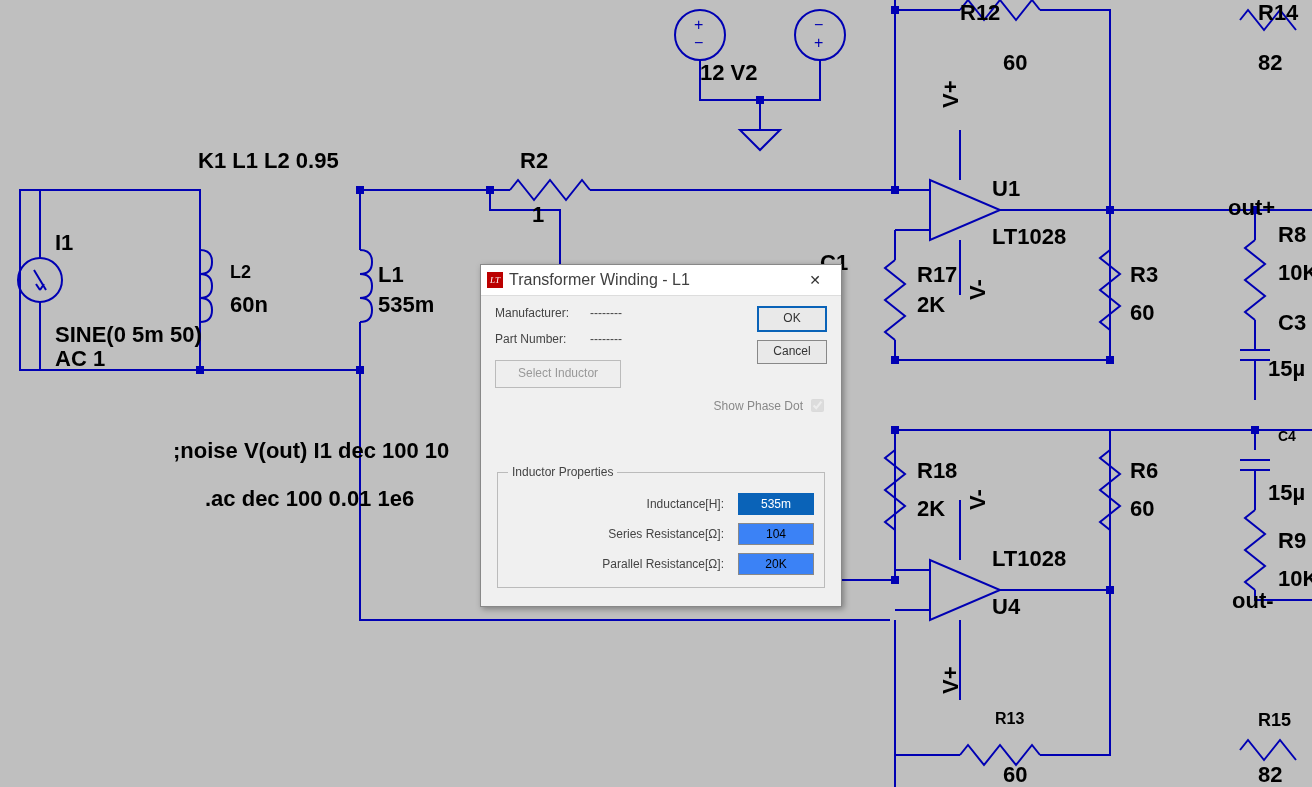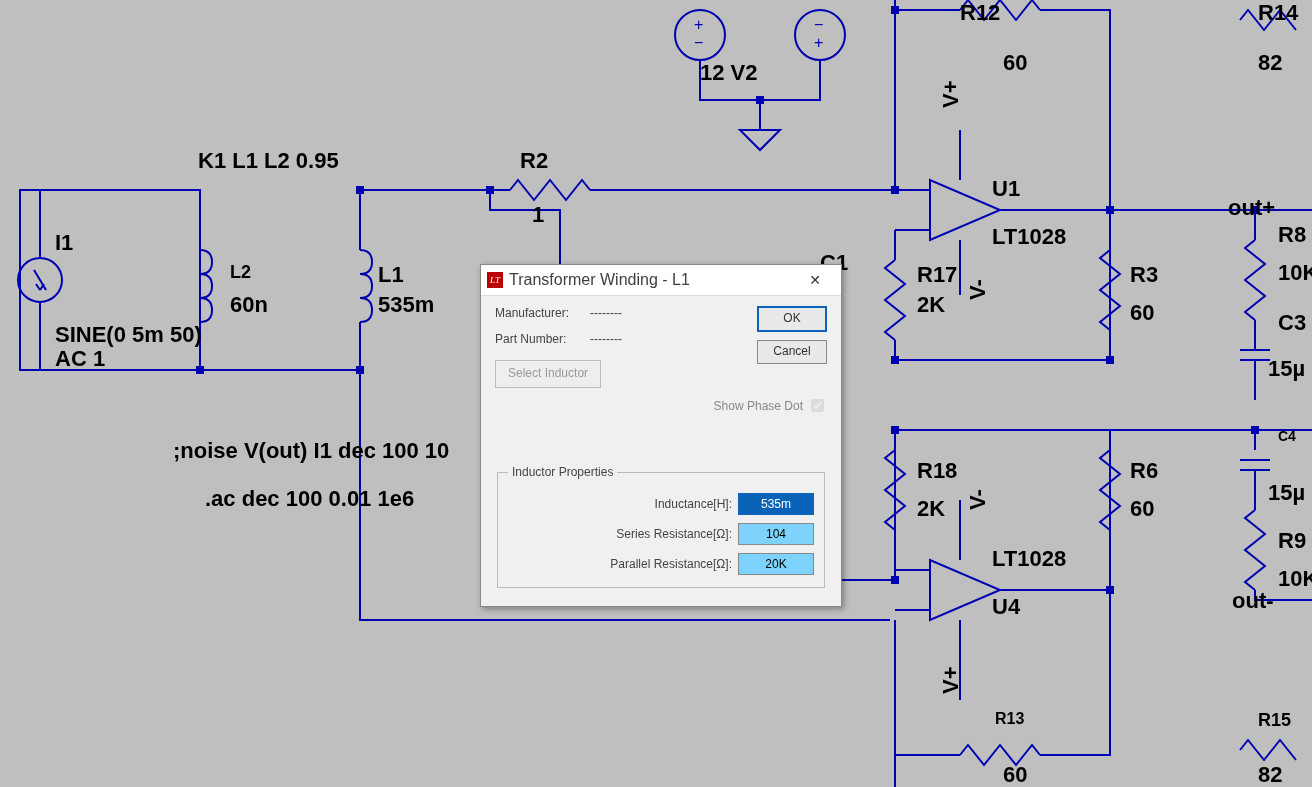--- a/index.html
+++ b/index.html
@@ -17,23 +17,23 @@
   .dlg .body{padding:10px 14px 18px 14px;position:relative;}
   .dlg .row{display:flex;align-items:flex-start;height:22px;margin-bottom:4px;}
   .dlg .row .k{width:95px;text-align:left;color:#444;}
   .dlg .row .v{color:#444;}
   .dlg .btn{display:inline-block;min-width:66px;height:22px;line-height:20px;text-align:center;border:1px solid #888;background:#e9e9e9;cursor:pointer;font-size:12px;}
   .dlg .btn.ok{border:2px solid #0a63b8;background:#e9e9e9;}
   .dlg .btn.disabled{color:#999;border-color:#bbb;background:#eee;cursor:default;}
   .dlg .rightbtns{position:absolute;right:14px;top:10px;display:flex;flex-direction:column;gap:8px;}
   .dlg fieldset{border:1px solid #bbb;margin-top:50px;padding:10px 10px 8px 10px;}
   .dlg fieldset legend{color:#444;padding:0 4px;}
-  .dlg .prop{display:flex;align-items:center;justify-content:flex-end;height:30px;gap:6px;}
+  .dlg .prop{display:flex;align-items:center;justify-content:flex-end;height:30px;gap:14px;}
   .dlg .prop label{color:#444;}
-  .dlg .prop input{width:70px;height:20px;border:1px solid #888;background:#7dd3fc;text-align:center;font-size:12px;padding:0 2px;}
+  .dlg .prop input{width:70px;height:20px;border:1px solid #888;background:#3b82f6;text-align:center;font-size:12px;padding:0 2px;}
   .dlg .prop input.sel{background:#0a63b8;color:#fff;border-color:#0a63b8;}
   .dlg .phase{display:flex;align-items:center;justify-content:flex-end;gap:4px;color:#888;margin:8px 0 2px 0;}
   .dlg .phase input[type=checkbox]{accent-color:#888;opacity:.6;}
 </style>
 </head>
 <body>
 
 <div class="canvas">
 
   
@@ -196,21 +196,21 @@
     <div class="body">
       <div class="row">
         <span class="k">Manufacturer:</span>
         <span class="v">--------</span>
       </div>
       <div class="row">
         <span class="k">Part Number:</span>
         <span class="v">--------</span>
       </div>
       <div style="margin-top:6px">
-        <span class="btn disabled" style="padding:0 12px;height:26px;line-height:24px;">Select Inductor</span>
+        <span class="btn disabled" style="padding:0 22px;height:26px;line-height:24px;">Select Inductor</span>
       </div>
       <div class="rightbtns">
         <span class="btn ok">OK</span>
         <span class="btn">Cancel</span>
       </div>
       <div class="phase">
         <span>Show Phase Dot</span>
         <input type="checkbox" checked="" disabled="" style="">
       </div>
       <fieldset>

